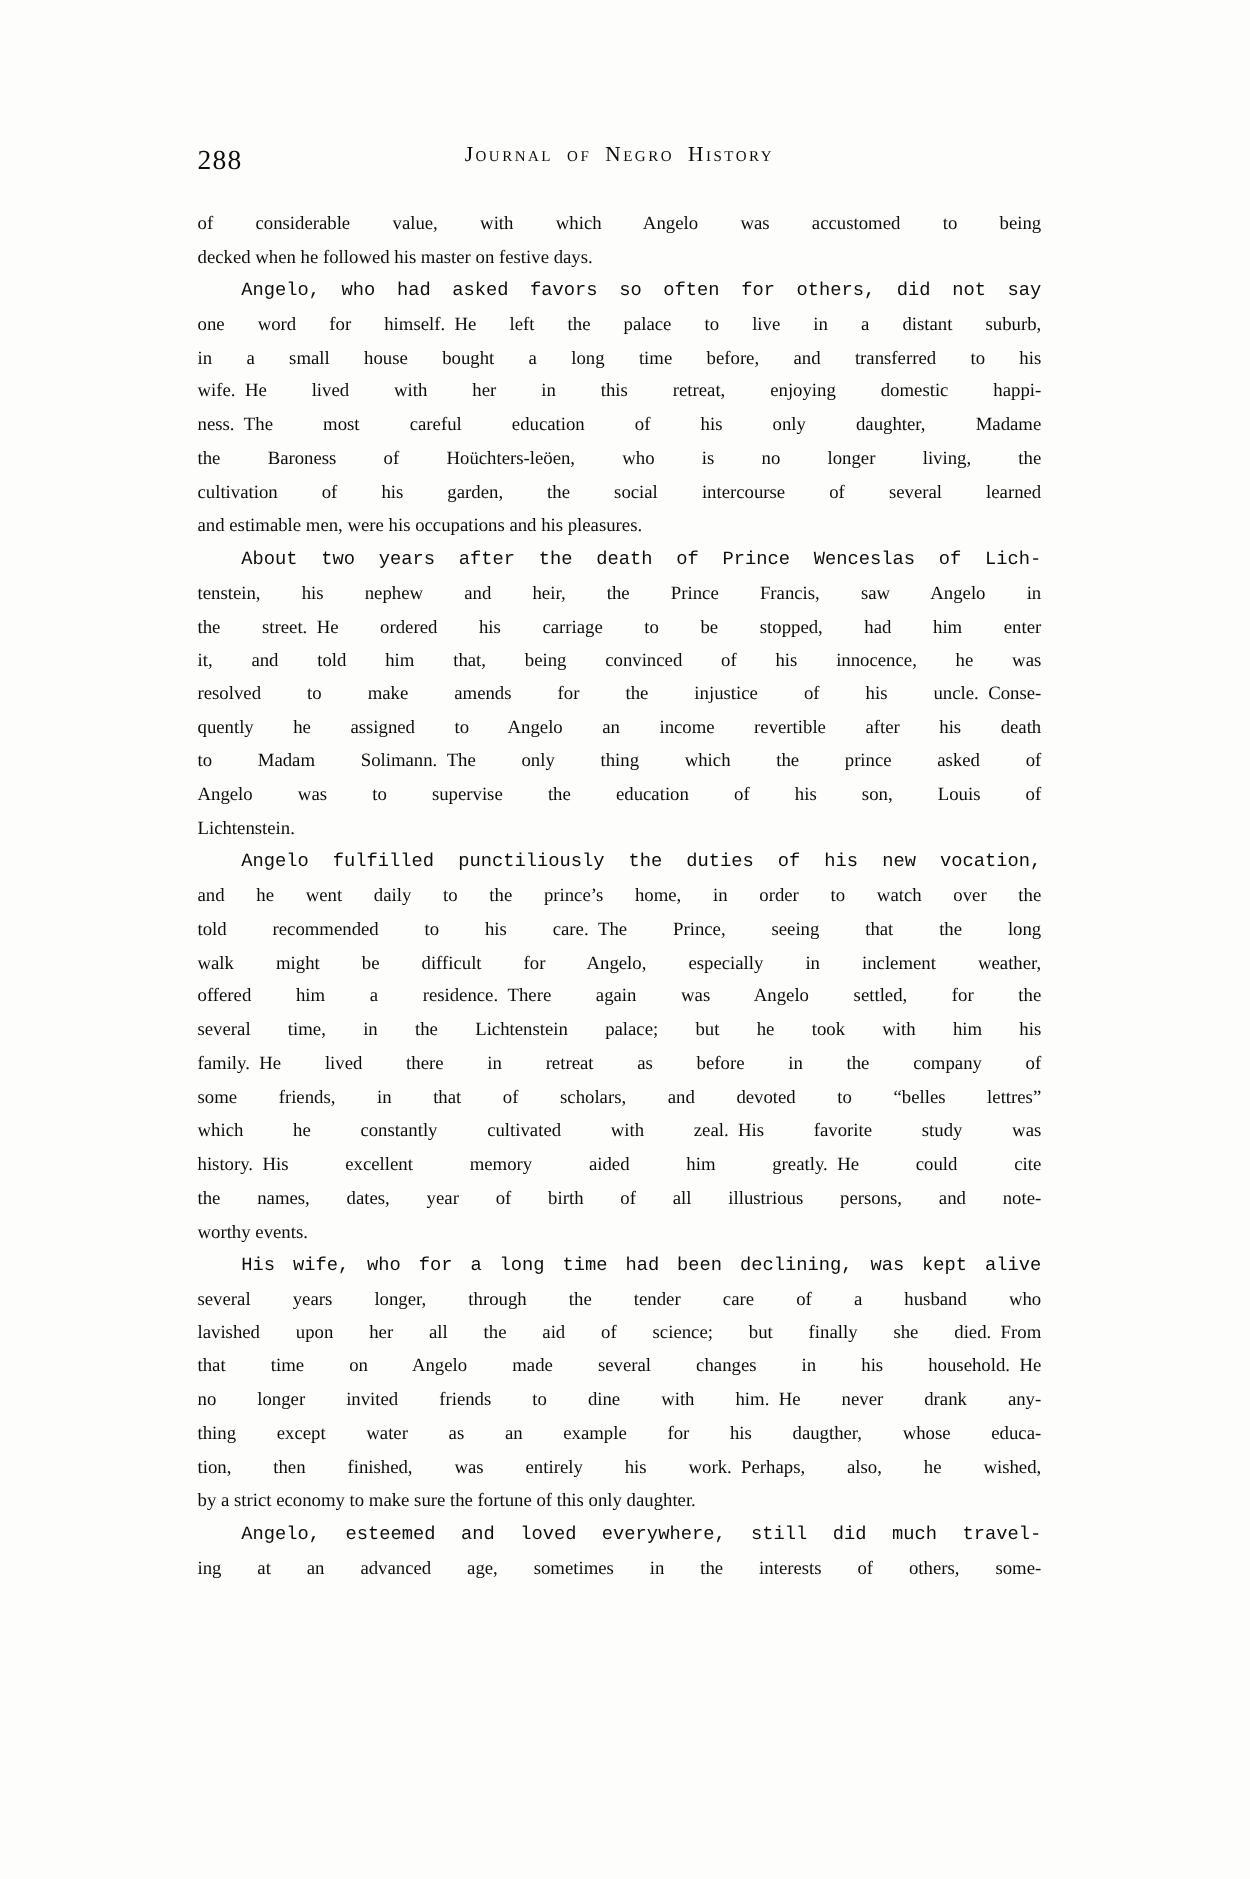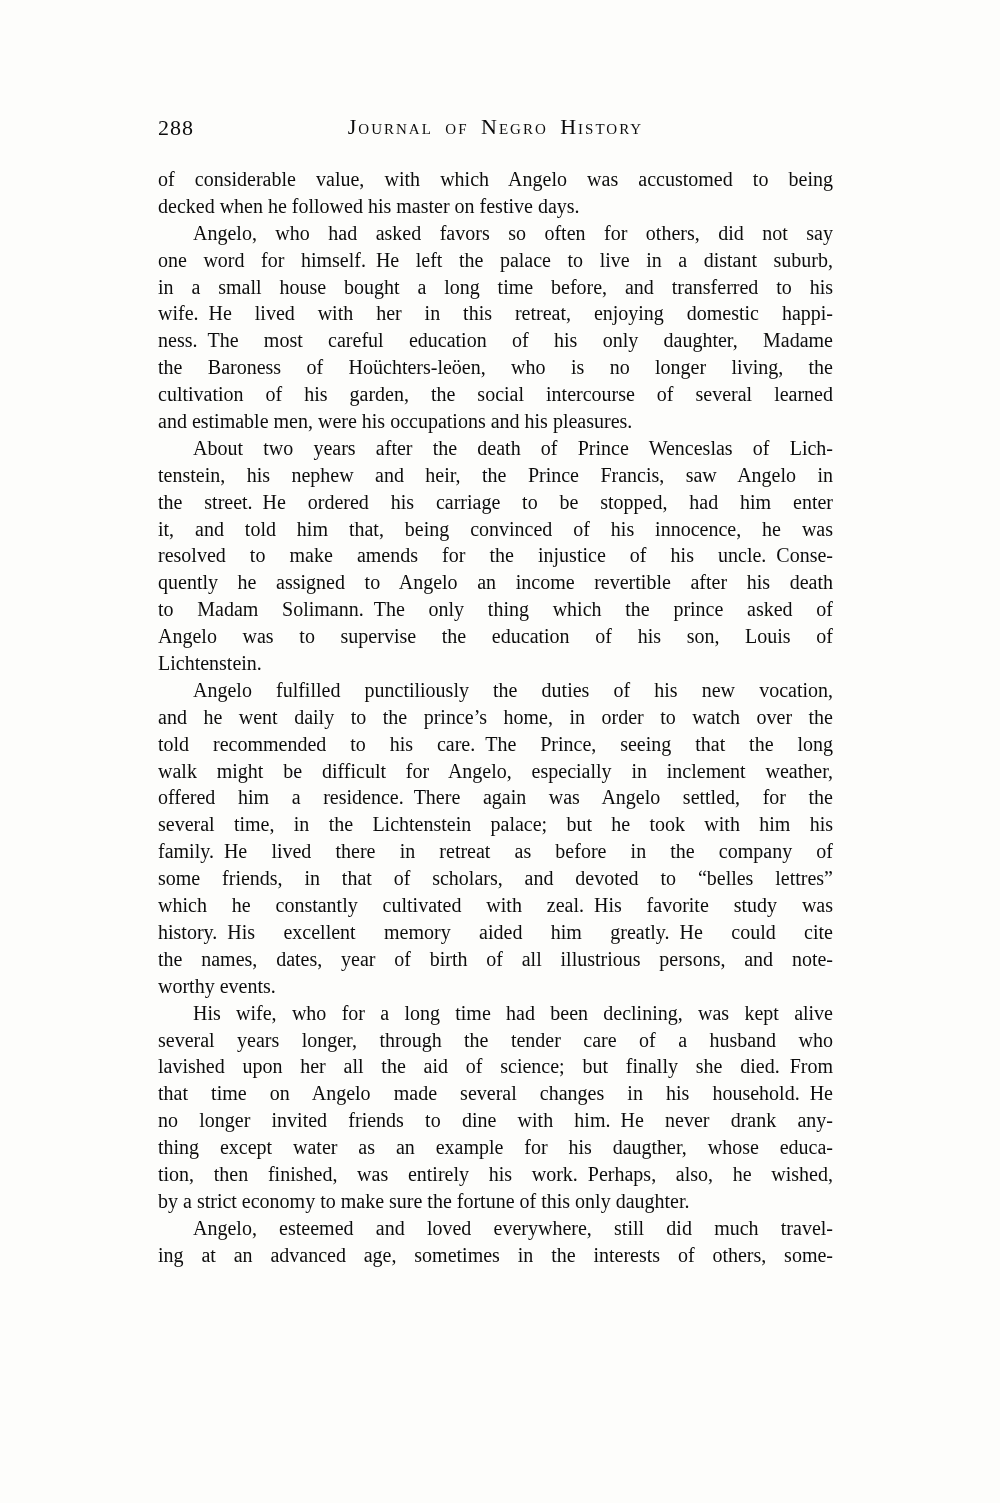--- a/index.html
+++ b/index.html
@@ -25,37 +25,37 @@
   .page-num {
     position: absolute;
     left: 0;
     top: 1px;
     font-size: 22px;
     letter-spacing: 1px;
   }
   .journal-title {
     text-align: center;
     font-variant: small-caps;
-    font-size: 22px;
+    font-size: 17px;
     letter-spacing: 2px;
     word-spacing: 5px;
   }
   .page-body {
     margin-top: 22px;
-    font-size: 20px;
+    font-size: 15px;
   }
   .line {
     height: 26.9px;
     line-height: 26.9px;
     text-align: justify;
     text-align-last: justify;
     overflow: visible;
   }
   .line.flush { text-align-last: left; }
-  .line.indent { text-indent: 35px; }
+  .line.indent { text-indent: 35px; font-family: Liberation Mono, monospace; }
 </style>
 </head>
 <body>
 
 <div class="page" style="--paper: #fdfdfb; --ink: #0d0d0d;">
   <div class="content">
     <div class="page-header">
       <span class="page-num">288</span>
       <div class="journal-title">Journal of Negro History</div>
     </div>

